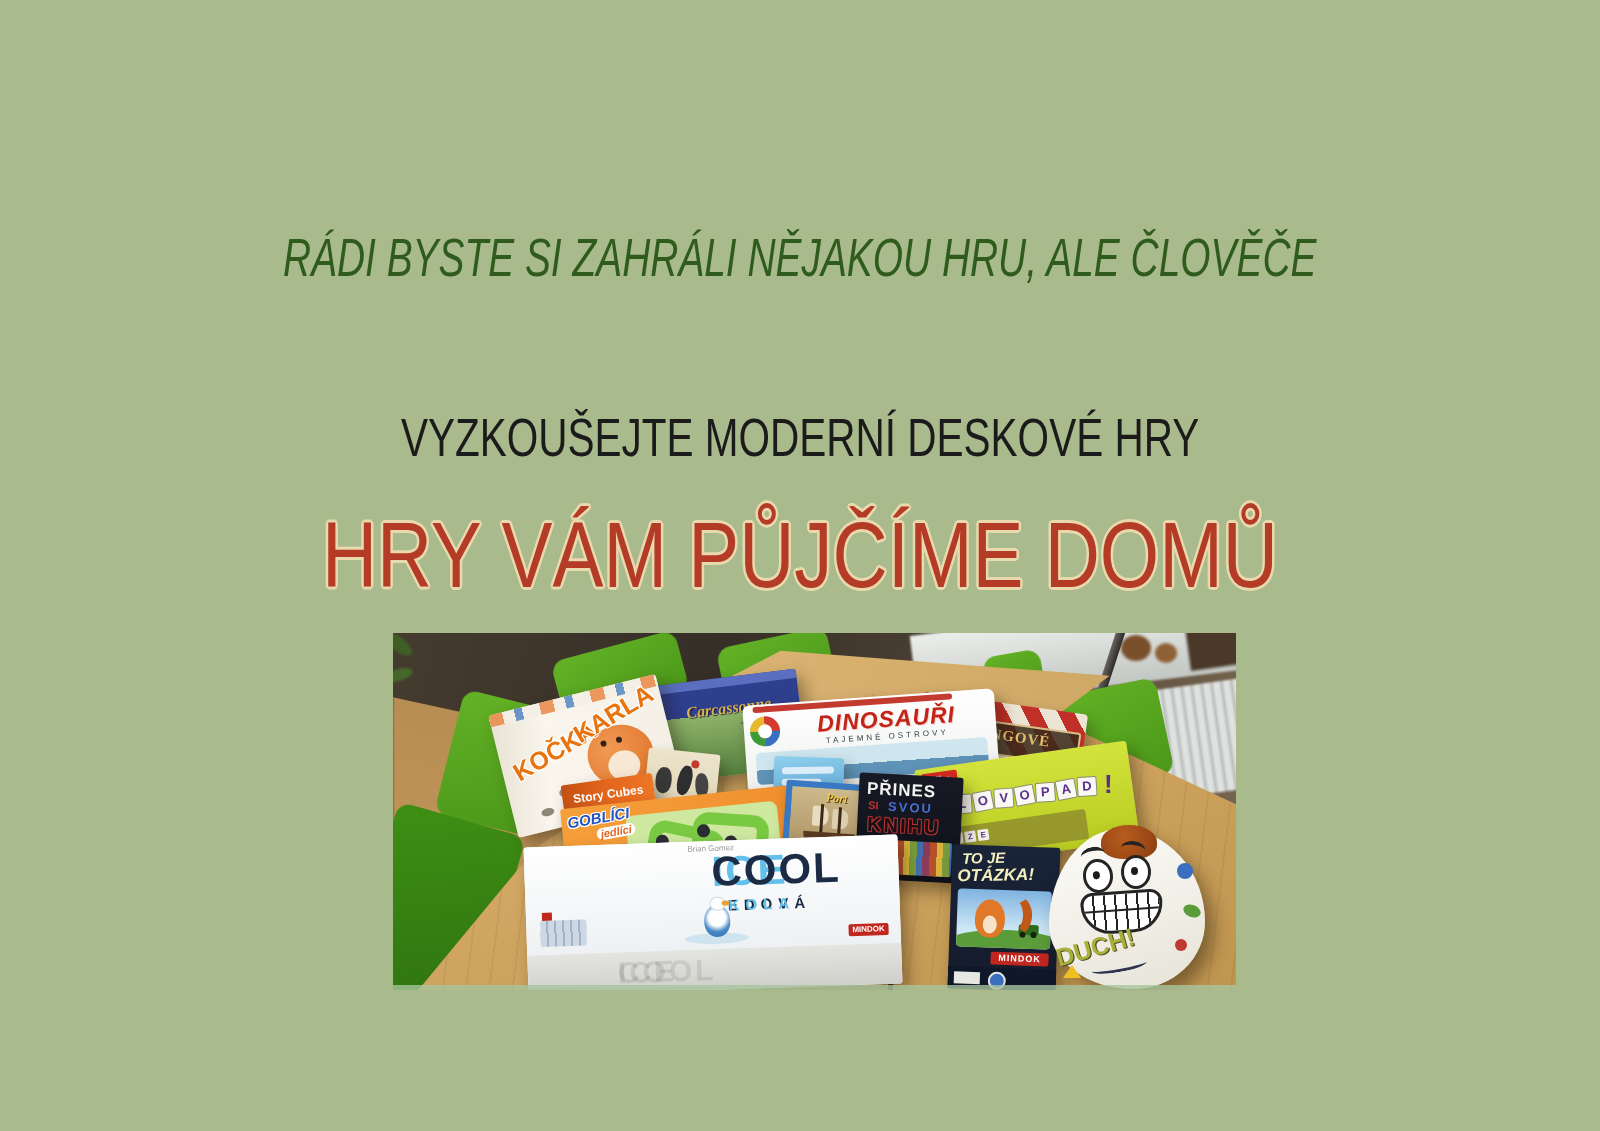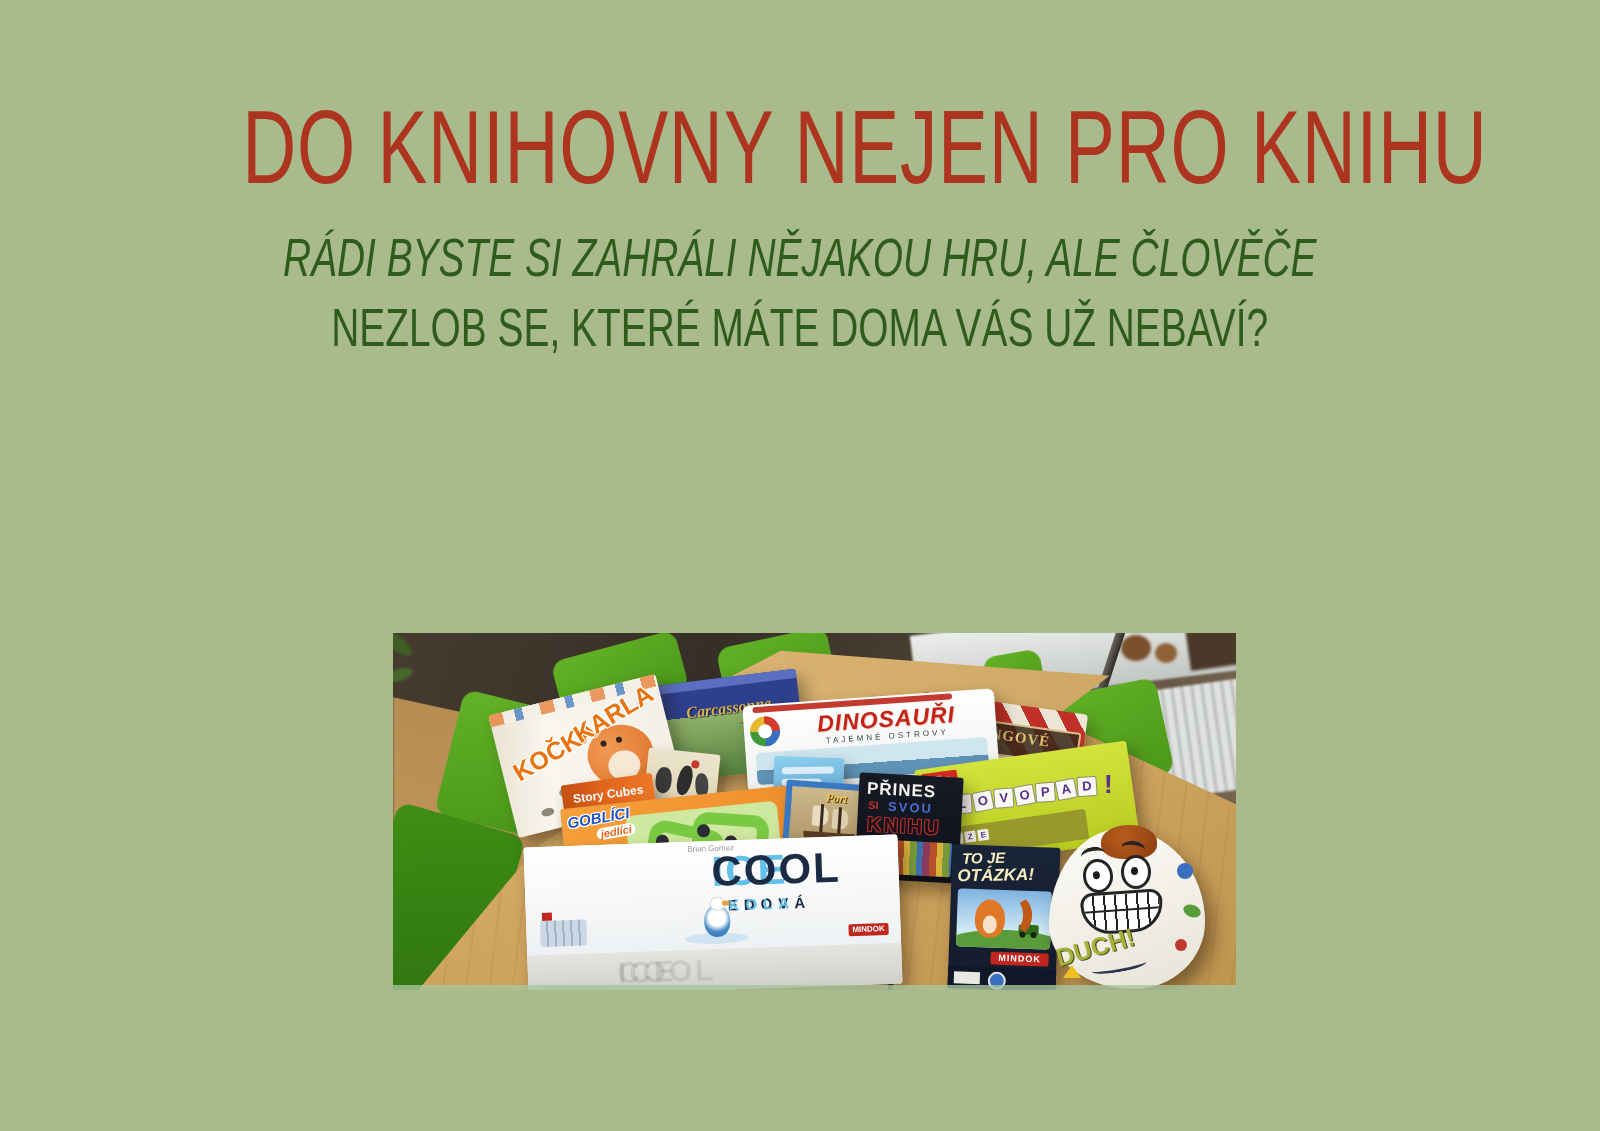--- a/index.html
+++ b/index.html
@@ -249,28 +249,28 @@
   .ic-school{left:14px;top:74px;width:46px;height:26px;background:repeating-linear-gradient(90deg,#cdd8e4 0 6px,#9fb4c6 6px 8px);border-radius:2px;}
   .ic-flag{left:16px;top:66px;width:10px;height:8px;background:#c0271e;}
   .ic-mindok{left:322px;top:88px;width:40px;height:12px;background:#c0271e;border-radius:2px;
            color:#fff;font-weight:bold;font-size:8px;text-align:center;line-height:12px;}
 </style>
 </head>
 <body>
 
 <div class="poster">
 
-  <div class="line title">
-    <span class="squeeze">DO KNIHOVNY NEJEN PRO KNIHU</span>
-  </div>
   <div class="line sub sub1">
     <span class="squeeze">RÁDI BYSTE SI ZAHRÁLI NĚJAKOU HRU, ALE ČLOVĚČE</span>
   </div>
-  <div class="line sub sub2">
-    <span class="squeeze">NEZLOB SE, KTERÉ MÁTE DOMA VÁS UŽ NEBAVÍ?</span>
+  <div class="line tagline">
+    <span class="squeeze">VYZKOUŠEJTE MODERNÍ DESKOVÉ HRY</span>
+  </div>
+  <div class="line banner">
+    <span class="squeeze">HRY VÁM PŮJČÍME DOMŮ</span>
   </div>
 
   <div class="photo">
     <div class="ph-window"></div>
     <div class="ph-teddy1"></div>
     <div class="ph-teddy2"></div>
     <div class="ph-shelf"></div>
     <div class="ph-radiator"></div>
     <div class="ph-pole"></div>
     <div class="ph-floor"></div>

